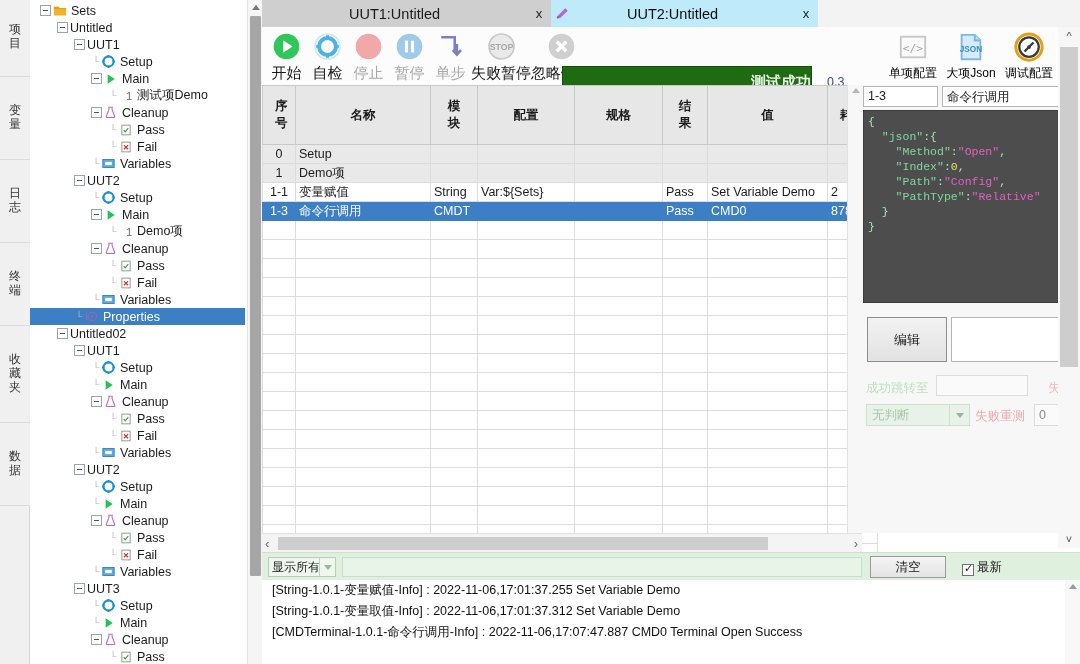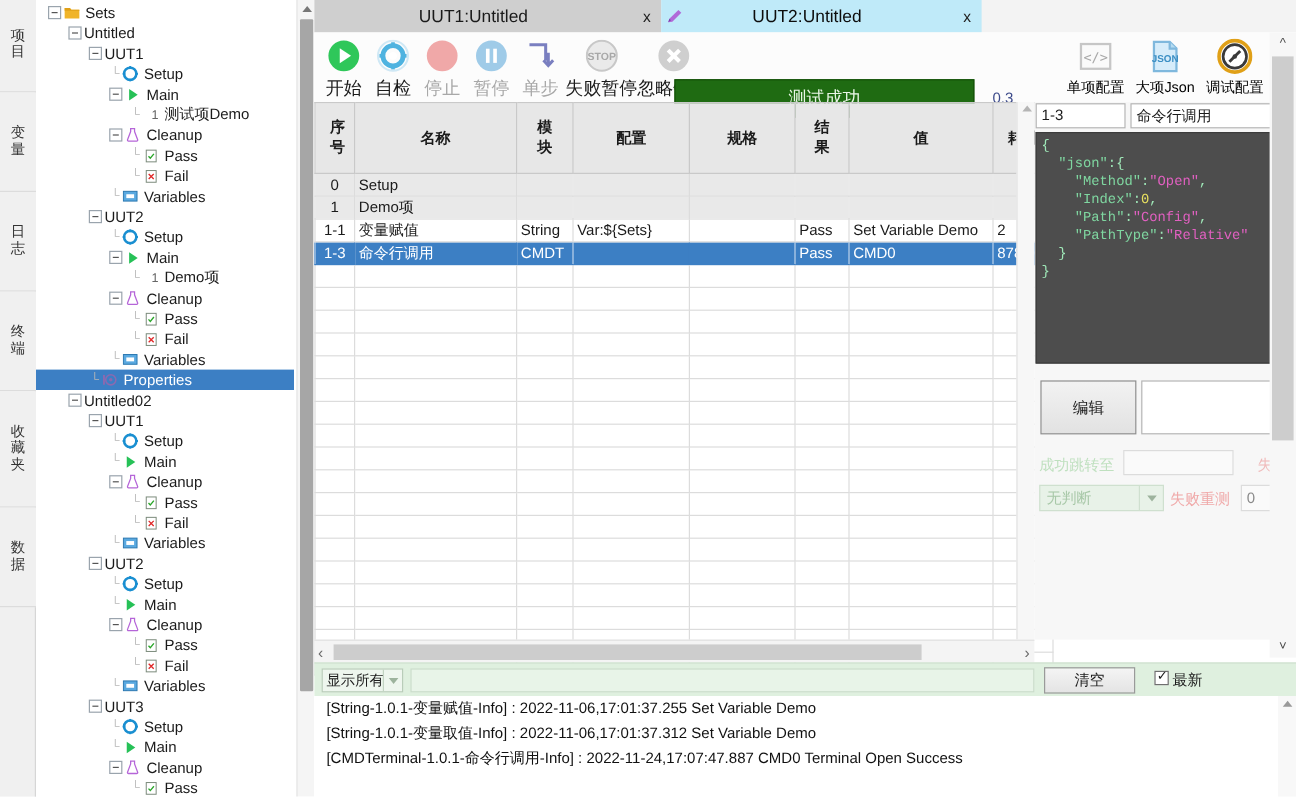--- a/index.html
+++ b/index.html
@@ -98,22 +98,22 @@
              align-items: center; }
   .tb-item .glyph { height: 34px; display: flex; align-items: center;
                     justify-content: center; }
   .tb-item .cap { font-size: 15px; color: #1b1b1b; margin-top: 1px;
                   white-space: nowrap; }
   .tb-item.wide { width: 60px; }
   .tb-item.dim .cap { color: #a8a8a8; }
 
   .statusbar { position: absolute; left: 300px; top: 39px; width: 250px;
                height: 32px; background: #1f6b12; color: #e9f6e6;
-               display: flex; align-items: center; justify-content: center;
-               font-size: 15px; border: 1px solid #155009; }
+               display: flex; align-items: center; justify-content: flex-end;
+               font-size: 15px; border: 1px solid #155009; font-weight: bold; }
   .statusval { position: absolute; left: 565px; top: 48px; font-size: 12.5px;
                color: #3c4a8a; }
 
   .tb-right { position: absolute; right: 22px; top: 2px; display: flex; }
   .tb-ritem { width: 58px; display: flex; flex-direction: column;
               align-items: center; }
   .tb-ritem .glyph { height: 36px; display: flex; align-items: center;
                      justify-content: center; }
   .tb-ritem .cap { font-size: 12px; color: #000000; white-space: nowrap; }
 
@@ -224,21 +224,21 @@
   .log-filter .arrow { position: absolute; right: 0; top: 0; width: 16px;
                        height: 18px; border-left: 1px solid #c3d4c3;
                        display: flex; align-items: center; justify-content: center; }
   .log-search { position: absolute; left: 80px; top: 4px; width: 520px;
                 height: 20px; background: #e8f4e8; border: 1px solid #cadcca; }
   .btn-clear { position: absolute; left: 608px; top: 3px; width: 76px;
                height: 22px; background: linear-gradient(#f4f4f4,#e4e4e4);
                border: 1px solid #9a9a9a; display: flex; align-items: center;
                justify-content: center; font-size: 12.5px; color: #1b1b1b; }
   .chk-latest { position: absolute; left: 700px; top: 6px; display: flex;
-                align-items: flex-start; font-size: 12.5px; color: #1b1b1b; }
+                align-items: flex-end; font-size: 12.5px; color: #1b1b1b; }
   .chkbox { width: 12px; height: 12px; border: 1px solid #6f6f6f;
             background: #fff; margin-right: 3px; position: relative; }
   .chkbox::after { content: "\2713"; position: absolute; left: 1px; top: -3px;
                    font-size: 11px; color: #1b1b1b; }
   .logbody { position: absolute; left: 0; top: 580px; width: 818px; height: 84px;
              background: #ffffff; }
   .logline { font-size: 12.5px; color: #111; padding: 2px 0 2px 10px;
              white-space: nowrap; line-height: 17px; }
   .log-vscroll { position: absolute; right: 0; top: 0; width: 15px; height: 84px;
                  background: #f8f8f8; }
@@ -1045,21 +1045,21 @@
       <div class="chk-latest">
         <span class="chkbox"></span>
         <span>最新</span>
       </div>
     </div>
 
     <div class="logbody">
       <div id="loglines">
           <div class="logline">[String-1.0.1-变量赋值-Info] : 2022-11-06,17:01:37.255 Set Variable Demo</div>
           <div class="logline">[String-1.0.1-变量取值-Info] : 2022-11-06,17:01:37.312 Set Variable Demo</div>
-          <div class="logline">[CMDTerminal-1.0.1-命令行调用-Info] : 2022-11-24,17:07:47.887 CMD0 Terminal Open Success</div>
+          <div class="logline">[CMDTerminal-1.0.1-命令行调用-Info] : 2022-11-06,17:07:47.887 CMD0 Terminal Open Success</div>
         </div>
       <div class="log-vscroll">
         <div class="tri"></div>
       </div>
     </div>
   </div>
 
   <div class="outscroll">
     <div class="arrow-up">^</div>
     <div class="thumb"></div>

